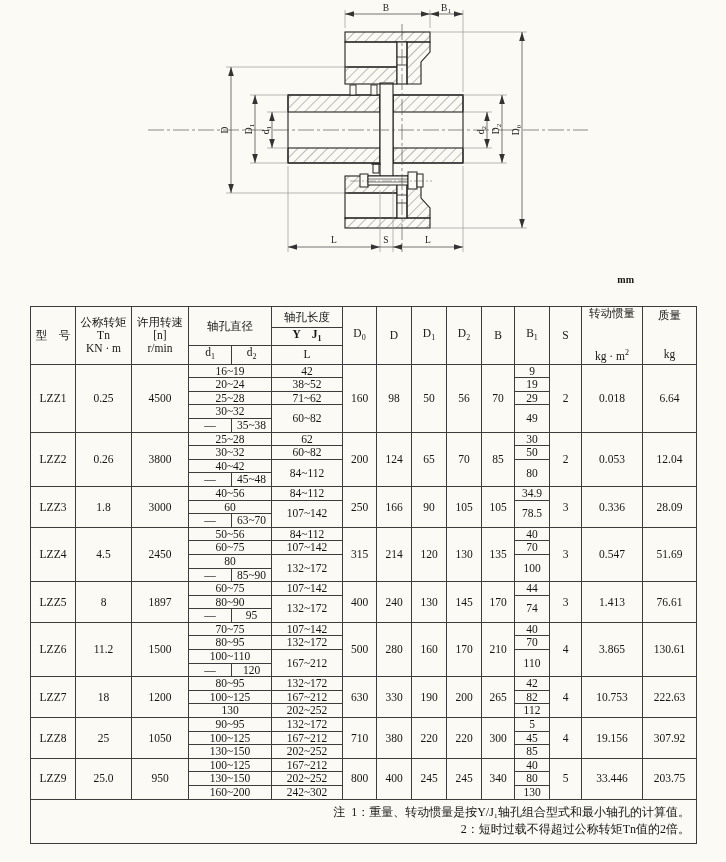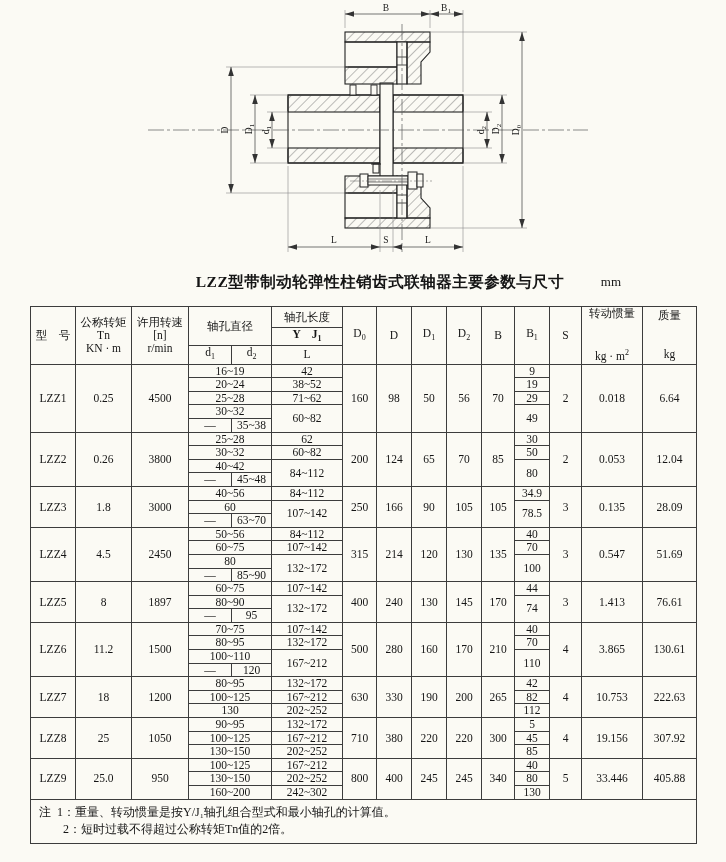--- a/index.html
+++ b/index.html
@@ -10,40 +10,40 @@
     color:#151515;
     overflow:hidden;
   }
   .drawing-area{width:726px;height:268px;}
   .title-row{position:relative;height:26px;margin-top:4px;}
   .doc-title{
     position:absolute;left:0;right:0;text-align:center;
     padding-left:34px;
     font-size:15.5px;font-weight:700;letter-spacing:0.5px;
   }
-  .unit-label{position:absolute;right:105px;top:2px;font-size:13px;font-weight:400;}
+  .unit-label{position:absolute;right:92px;top:2px;font-size:10px;font-weight:700;}
   .table-wrap{margin:8px 30px 0 30px;}
   table{
     border-collapse:collapse;table-layout:fixed;width:666px;
     font-size:11.5px;
   }
   th,td{
     border:1px solid #3c3c3c;text-align:center;vertical-align:middle;
     padding:0;font-weight:normal;white-space:nowrap;overflow:hidden;
   }
   thead tr.h1 th{height:20px;}
   thead tr.h2 th{height:15px;font-weight:bold;}
   thead tr.h3 th{height:17px;}
   thead th{font-size:11.5px;line-height:13px;}
   tbody td{height:12.6px;line-height:12.6px;font-size:11.5px;}
   sub{font-size:8px;}
   sup{font-size:8px;}
   .hdr-gap{margin-top:26px;}
   tfoot td{
-    text-align:left;font-size:12px;line-height:17px;
+    text-align:right;font-size:12px;line-height:17px;
     padding:4px 6px 5px 8px;vertical-align:top;
   }
   .note-label{margin-right:6px;}
   .note-indent{padding-left:24px;}
   svg text{fill:#1d1d1d;font-family:"Liberation Serif","DejaVu Serif",serif;}
 </style>
 </head>
 <body>
 
 <div class="drawing-area">
@@ -156,21 +156,20 @@
     <text x="499" y="129" text-anchor="middle" transform="rotate(-90 499 129)"><tspan>D</tspan><tspan font-size="7" dy="2">2</tspan></text>
     <text x="519" y="130" text-anchor="middle" transform="rotate(-90 519 130)"><tspan>D</tspan><tspan font-size="7" dy="2">0</tspan></text>
     <text x="334" y="243" text-anchor="middle">L</text>
     <text x="386" y="243" text-anchor="middle">S</text>
     <text x="428" y="243" text-anchor="middle">L</text>
   </g>
 </svg>
 </div>
 
 <div class="title-row">
-  <div class="doc-title">LZZ型带制动轮弹性柱销齿式联轴器主要参数与尺寸</div>
   <div class="unit-label">mm</div>
 </div>
 
 <div class="table-wrap">
 <table>
   <colgroup>
     <col style="width:45px">
         <col style="width:56px">
         <col style="width:57px">
     <col style="width:43px">
@@ -298,21 +297,21 @@
           <td rowspan="3">3000</td>
           <td colspan="2">40~56</td>
           <td rowspan="1">84~112</td>
           <td rowspan="3">250</td>
           <td rowspan="3">166</td>
           <td rowspan="3">90</td>
           <td rowspan="3">105</td>
           <td rowspan="3">105</td>
           <td rowspan="1">34.9</td>
           <td rowspan="3">3</td>
-          <td rowspan="3">0.135</td>
+          <td rowspan="3">0.336</td>
           <td rowspan="3">28.09</td>
         </tr>
         <tr>
           <td colspan="2">60</td>
           <td rowspan="2">107~142</td>
           <td rowspan="2">78.5</td>
         </tr>
         <tr>
           <td>—</td>
           <td>63~70</td>
@@ -461,21 +460,21 @@
           <td colspan="2">100~125</td>
           <td rowspan="1">167~212</td>
           <td rowspan="3">800</td>
           <td rowspan="3">400</td>
           <td rowspan="3">245</td>
           <td rowspan="3">245</td>
           <td rowspan="3">340</td>
           <td rowspan="1">40</td>
           <td rowspan="3">5</td>
           <td rowspan="3">33.446</td>
-          <td rowspan="3">405.88</td>
+          <td rowspan="3">203.75</td>
         </tr>
         <tr>
           <td colspan="2">130~150</td>
           <td rowspan="1">202~252</td>
           <td rowspan="1">80</td>
         </tr>
         <tr>
           <td colspan="2">160~200</td>
           <td rowspan="1">242~302</td>
           <td rowspan="1">130</td>

